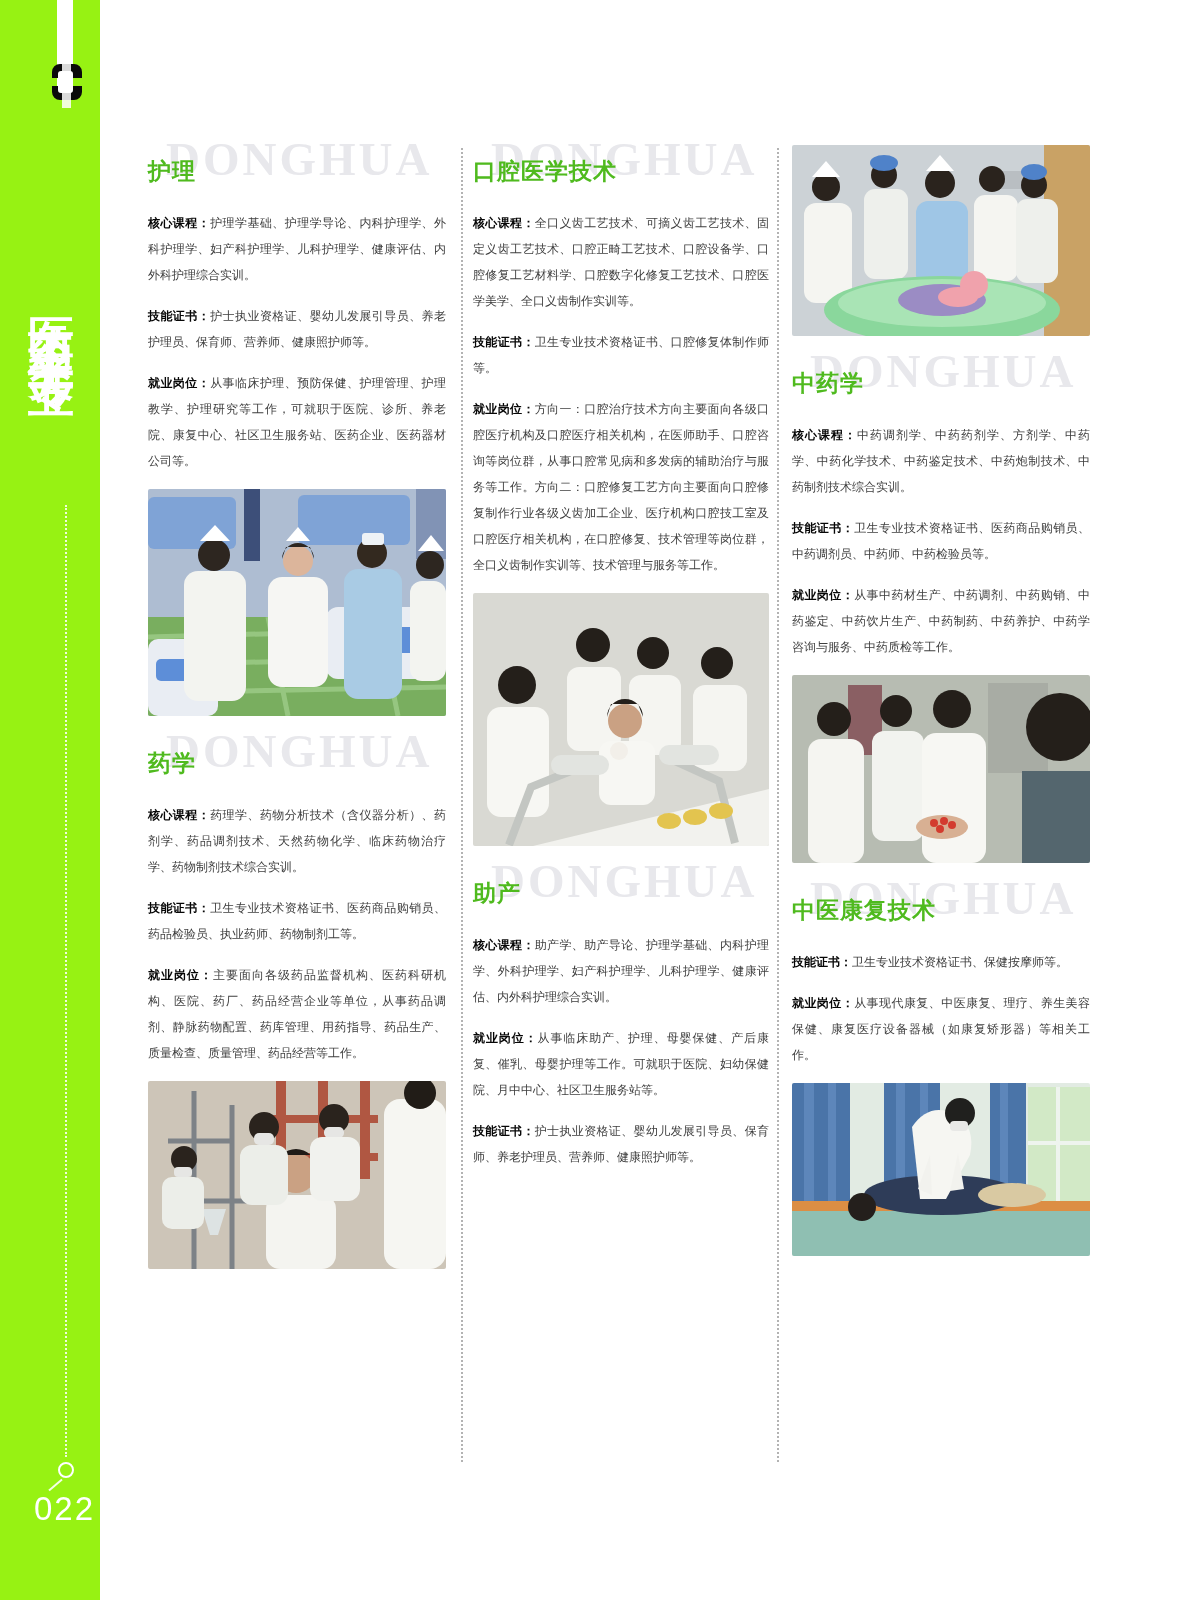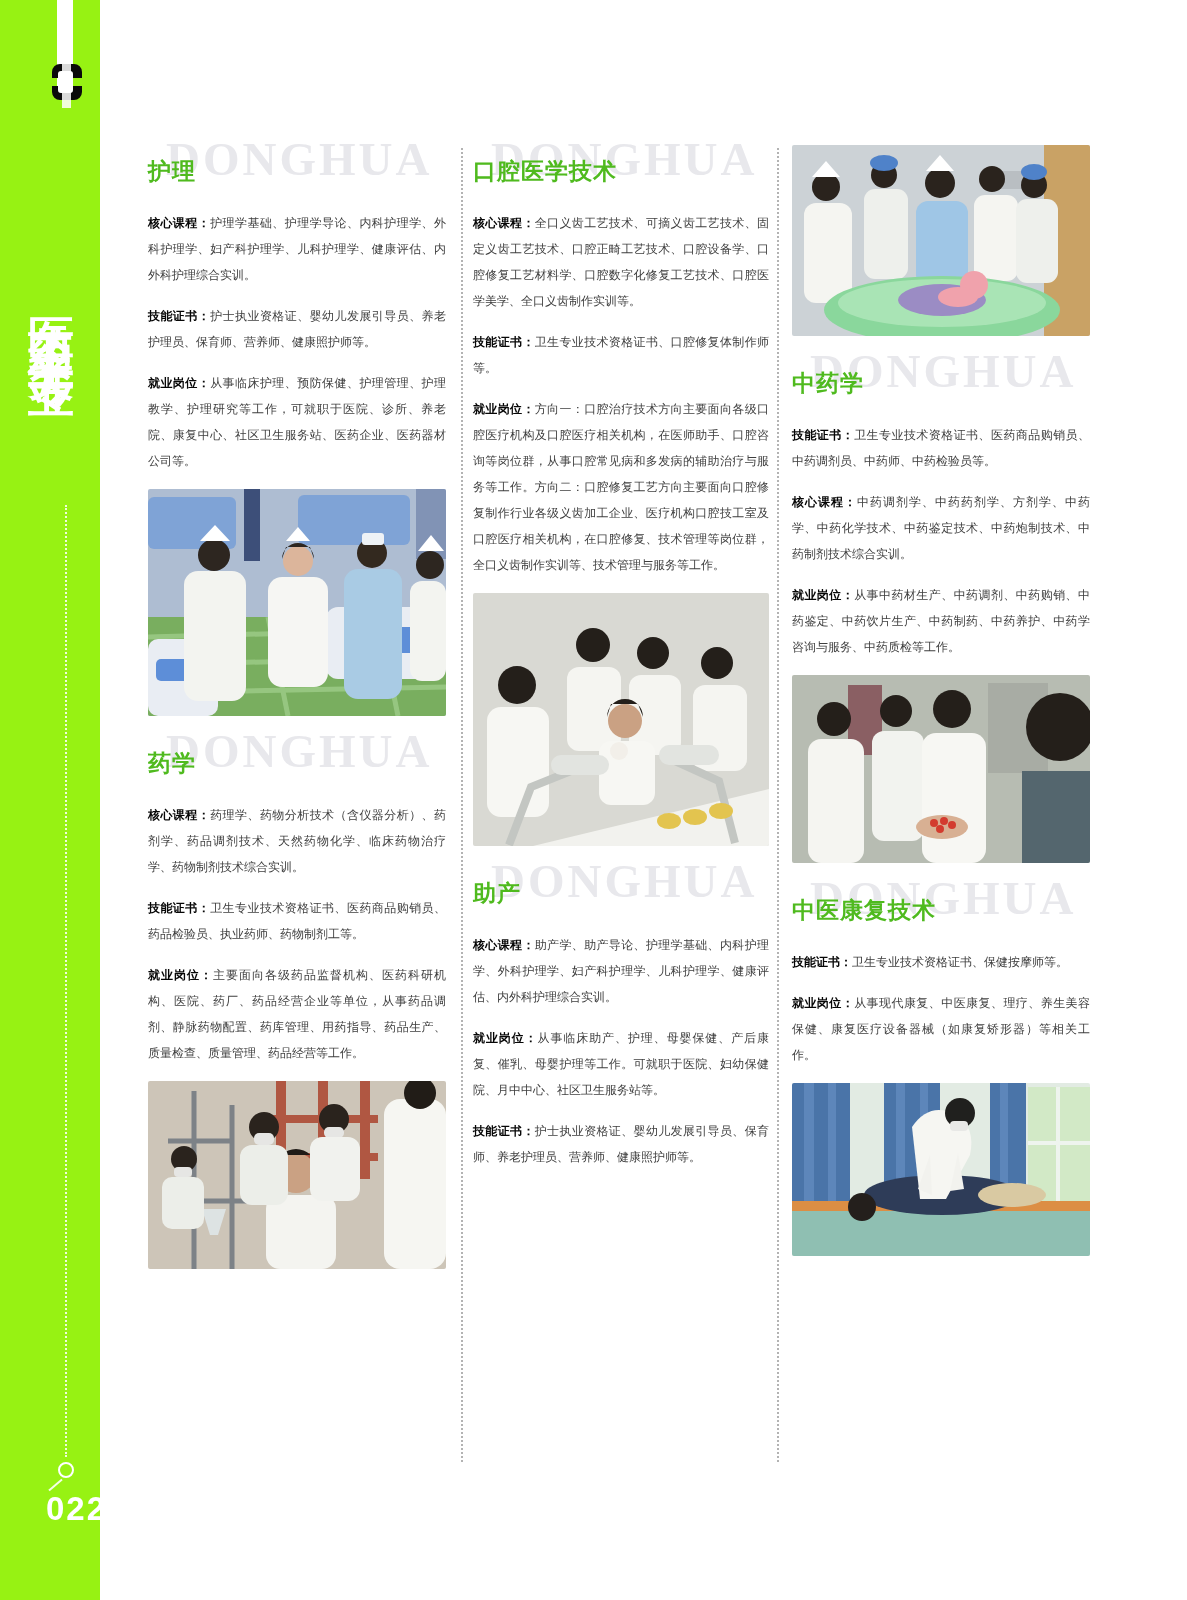--- a/index.html
+++ b/index.html
@@ -13,22 +13,22 @@
   #sb-title{position:absolute;left:22px;top:112px;width:60px;height:400px;
     writing-mode:vertical-rl;text-orientation:upright;
     font-family:"DejaVu Serif",serif;font-weight:bold;color:#ffffff;
     font-size:46px;letter-spacing:9px;line-height:60px;text-align:center;}
   #sb-dotline{position:absolute;left:65px;top:505px;height:952px;width:0;
     border-left:2px dotted rgba(255,255,255,.85);}
   #sb-circle{position:absolute;left:58px;top:1462px;width:12px;height:12px;
     border:2px solid #ffffff;border-radius:50%;}
   #sb-slash{position:absolute;left:47px;top:1484px;width:17px;height:0;
     border-top:2px solid rgba(255,255,255,.9);transform:rotate(-40deg);}
-  #sb-pagenum{position:absolute;left:46px;top:1490px;color:#ffffff;
-    font-size:33px;letter-spacing:2px;font-weight:700;}
+  #sb-pagenum{position:absolute;left:34px;top:1490px;color:#ffffff;
+    font-size:33px;letter-spacing:2px;font-weight:400;}
 
   
   .vsep{position:absolute;top:148px;height:1314px;width:0;border-left:2px dotted #b3b3b3;}
   #vsep1{left:461px;}
   #vsep2{left:777px;}
 
   
   .col{position:absolute;top:148px;}
   #col1{left:148px;width:298px;}
   #col2{left:473px;width:296px;}
@@ -242,22 +242,22 @@
         <ellipse cx="150" cy="155" rx="44" ry="16" fill="#9b8cc4"></ellipse>
         <circle cx="182" cy="140" r="14" fill="#f0a2ac"></circle>
         <ellipse cx="166" cy="152" rx="20" ry="10" fill="#f0a2ac"></ellipse>
       </svg>
     </div>
 
     <div class="sec-head">
       <span class="watermark">DONGHUA</span>
       <div class="sec-title">中药学</div>
     </div>
+    <p class="para"><b>核心课程：</b><span>中药调剂学、中药药剂学、方剂学、中药学、中药化学技术、中药鉴定技术、中药炮制技术、中药制剂技术综合实训。</span></p>
     <p class="para"><b>技能证书：</b><span>卫生专业技术资格证书、医药商品购销员、中药调剂员、中药师、中药检验员等。</span></p>
-    <p class="para"><b>核心课程：</b><span>中药调剂学、中药药剂学、方剂学、中药学、中药化学技术、中药鉴定技术、中药炮制技术、中药制剂技术综合实训。</span></p>
     <p class="para"><b>就业岗位：</b><span>从事中药材生产、中药调剂、中药购销、中药鉴定、中药饮片生产、中药制药、中药养护、中药学咨询与服务、中药质检等工作。</span></p>
 
     <div class="photo ph5" title="中药学实训：学生手捧红色中药材观察">
       <svg viewBox="0 0 298 188" preserveAspectRatio="none">
         <rect width="298" height="188" fill="#b7bcb2"></rect>
         <rect x="56" y="10" width="34" height="70" fill="#8a5f63"></rect>
         <rect x="196" y="8" width="60" height="90" fill="#a8aca4"></rect>
         <circle cx="42" cy="44" r="17" fill="#241f1a"></circle>
         <rect x="16" y="64" width="56" height="124" rx="13" fill="#f5f5f1"></rect>
         <circle cx="104" cy="36" r="16" fill="#241f1a"></circle>

